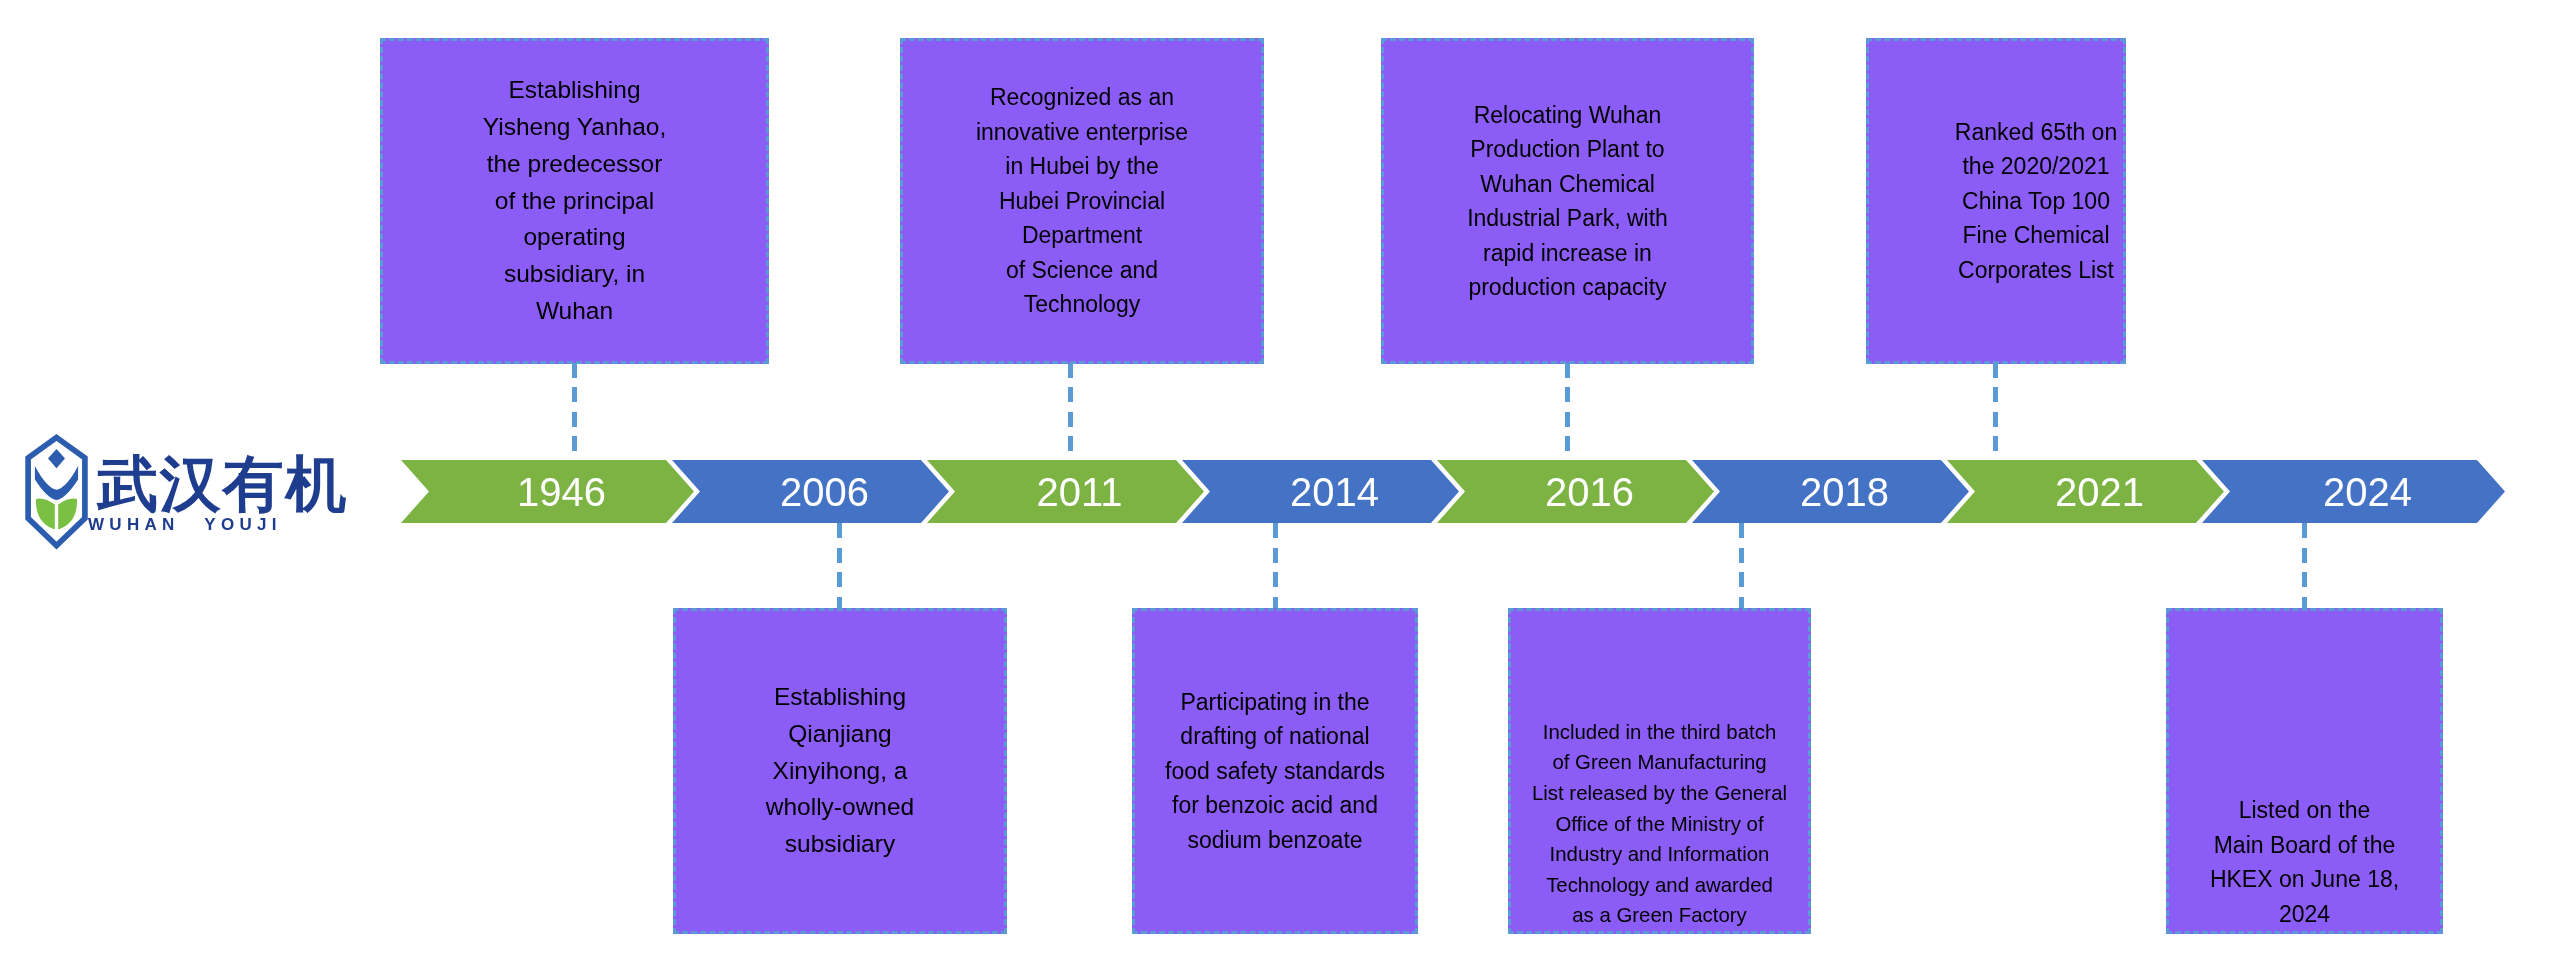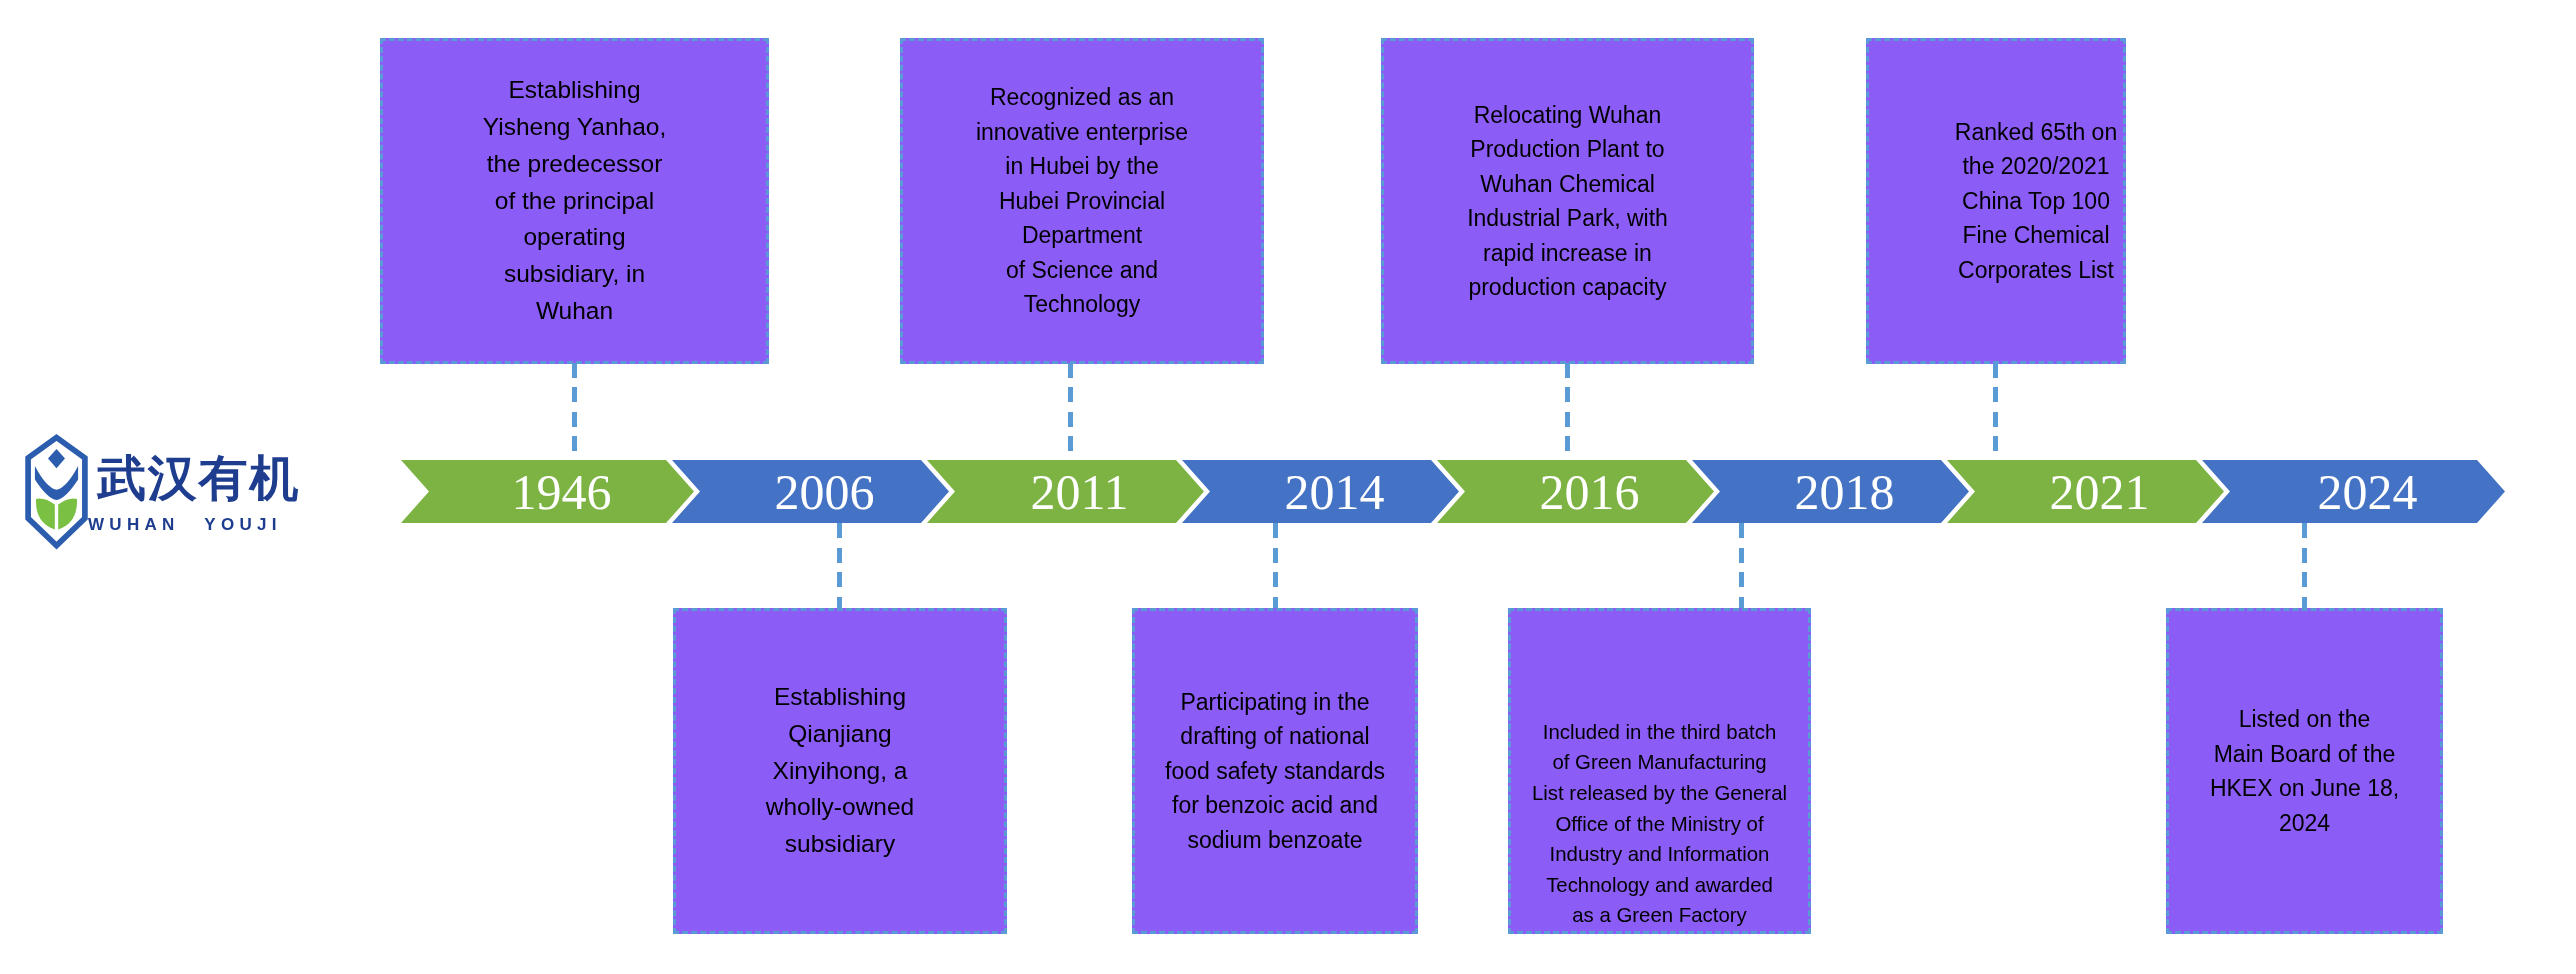--- a/index.html
+++ b/index.html
@@ -9,42 +9,41 @@
     height: 975px;
     background: #ffffff;
     overflow: hidden;
     font-family: "Liberation Sans", sans-serif;
   }
 
   
   .logo-mark { position: absolute; left: 22px; top: 433px; width: 69px; height: 117px; }
   .logo-cn {
     position: absolute; left: 97px; top: 454px;
-    font-size: 49px; line-height: 1; font-weight: 800;
+    font-size: 61px; line-height: 1; font-weight: 800;
     letter-spacing: 1.8px; color: var(--navy); white-space: nowrap;
   }
   .logo-en {
     position: absolute; left: 88px; top: 516px;
     font-size: 17px; line-height: 1; font-weight: 700;
     letter-spacing: 5.3px; word-spacing: 15px; color: var(--navy); white-space: nowrap;
   }
 
   
   .chevron {
     position: absolute; top: 460px; height: 63px;
     display: flex; align-items: center; justify-content: center;
     padding-left: 28px; box-sizing: border-box;
     clip-path: polygon(28px 50%, 0 0, calc(100% - 28px) 0, 100% 50%, calc(100% - 28px) 100%, 0 100%);
   }
   .chevron.green { background: var(--green); }
   .chevron.blue  { background: var(--blue); }
   .year-label {
-    color: #ffffff; font-size: 50px; line-height: 1; font-weight: 400;
+    color: #ffffff; font-size: 40px; line-height: 1; font-weight: 400;
     white-space: nowrap;
-    font-family: Liberation Serif, serif;
   }
 
   
   .mbox {
     position: absolute; box-sizing: border-box;
     border: 3.5px dashed var(--dash);
     display: flex; align-items: center; justify-content: center;
     background: #8b5cf6;
   }
   .mtext {
@@ -155,21 +154,21 @@
 Technology and awarded
 as a Green Factory</div>
       </div>
       <div class="mbox" style="left: 1866px; top: 38px; width: 260px; height: 326px; justify-content: flex-end;">
         <div class="mtext">Ranked 65th on
 the 2020/2021
 China Top 100
 Fine Chemical
 Corporates List</div>
       </div>
-      <div class="mbox" style="left: 2166px; top: 608px; width: 277px; height: 326px;">
+      <div class="mbox" style="left: 2166px; top: 608px; width: 277px; height: 326px; align-items: flex-end;">
         <div class="mtext">Listed on the
 Main Board of the
 HKEX on June 18,
 2024</div>
       </div>
     </div>
   <div id="connectors">
       <div class="connector" style="left: 572px; top: 363px; height: 96px;"></div>
       <div class="connector" style="left: 837px; top: 523px; height: 85px;"></div>
       <div class="connector" style="left: 1068px; top: 363px; height: 96px;"></div>

